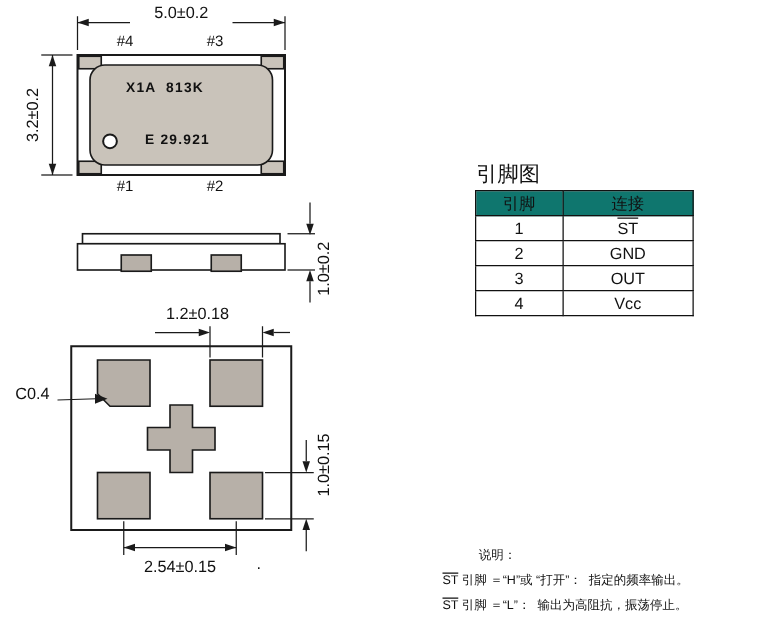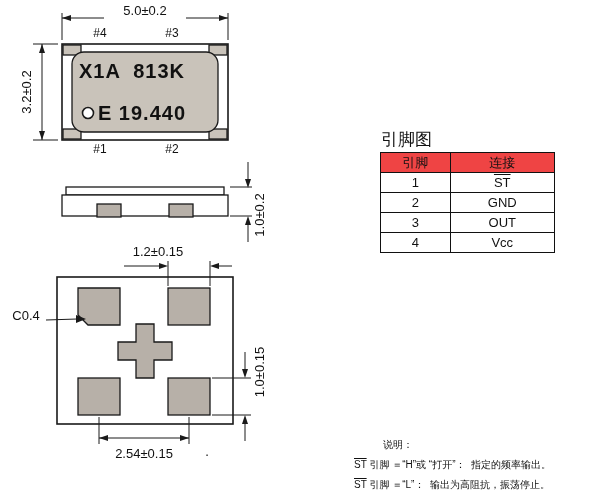--- a/index.html
+++ b/index.html
@@ -4,25 +4,25 @@
 <style>
   *{margin:0;padding:0;box-sizing:border-box}
   html,body{width:612px;height:495px;background:#ffffff;overflow:hidden}
   body{font-family:"Liberation Sans","DejaVu Sans",sans-serif;color:#111;position:relative}
   .canvas{position:absolute;left:0;top:0;width:555px;height:495px}
   svg{position:absolute;left:0;top:0}
   .c{position:absolute;transform:translate(-50%,-50%);white-space:pre;font-size:13px;line-height:1}
   .vert{transform:translate(-50%,-50%) rotate(-90deg)}
   .l{position:absolute;white-space:pre;font-size:17px;line-height:1.2}
   .small{font-size:12px}
-  .mark{font-size:20px;font-weight:bold;letter-spacing:1px}
+  .mark{font-size:11px;font-weight:bold;letter-spacing:1px}
   .ovl{text-decoration:overline}
   .pin-table{position:absolute;left:380px;top:152px;border-collapse:collapse;font-size:13px}
   .pin-table td,.pin-table th{border:1px solid #111;text-align:center;font-weight:normal;height:20px;padding:0 2px}
-  .pin-table th{background:#ef4444}
+  .pin-table th{background:#0f766e}
   .col-pin{width:75px}
   .col-conn{width:112px}
   .note{font-size:10px}
 </style>
 </head>
 <body>
 
 <div class="canvas">
 
   <svg width="612" height="495" viewBox="0 0 612 495">
@@ -113,25 +113,25 @@
 
   <div class="c" style="left:145px;top:10px">5.0±0.2</div>
   <div class="c vert" style="left:26px;top:92px">3.2±0.2</div>
 
   <div class="c small" style="left:100px;top:33px">#4</div>
   <div class="c small" style="left:172px;top:33px">#3</div>
   <div class="c small" style="left:100px;top:149px">#1</div>
   <div class="c small" style="left:172px;top:149px">#2</div>
 
   <div class="c mark" style="left:132px;top:71px">X1A  813K</div>
-  <div class="c mark" style="left:142px;top:113px">E 19.440</div>
+  <div class="c mark" style="left:142px;top:113px">E 29.921</div>
 
   <div class="c vert" style="left:259px;top:215px">1.0±0.2</div>
 
-  <div class="c" style="left:158px;top:251px">1.2±0.15</div>
+  <div class="c" style="left:158px;top:251px">1.2±0.18</div>
   <div class="c vert" style="left:259px;top:372px">1.0±0.15</div>
   <div class="c" style="left:144px;top:453px">2.54±0.15</div>
   <div class="c" style="left:26px;top:315px">C0.4</div>
   <div class="c" style="left:207px;top:451px">.</div>
 
   <div class="l" style="left:381px;top:130px">引脚图</div>
 
   <table class="pin-table">
     <colgroup>
         <col class="col-pin">

